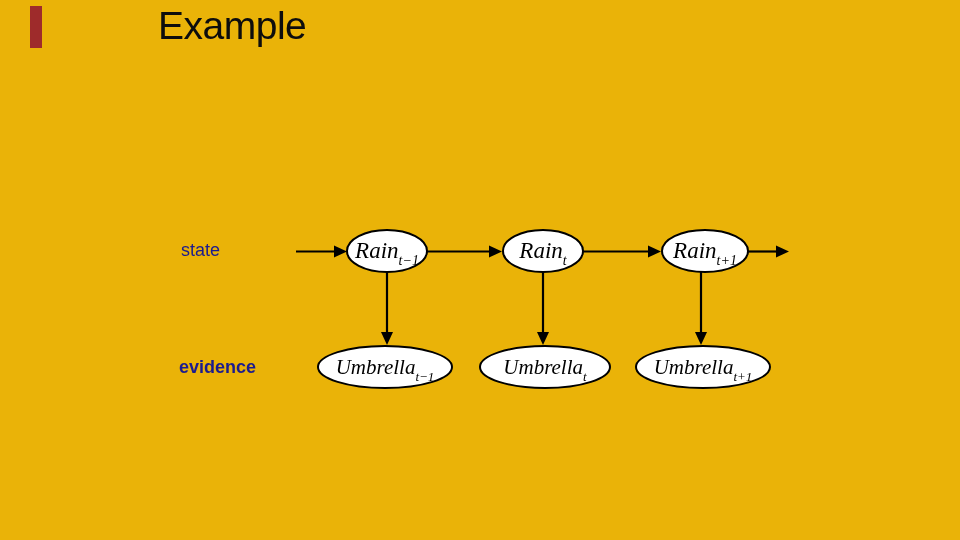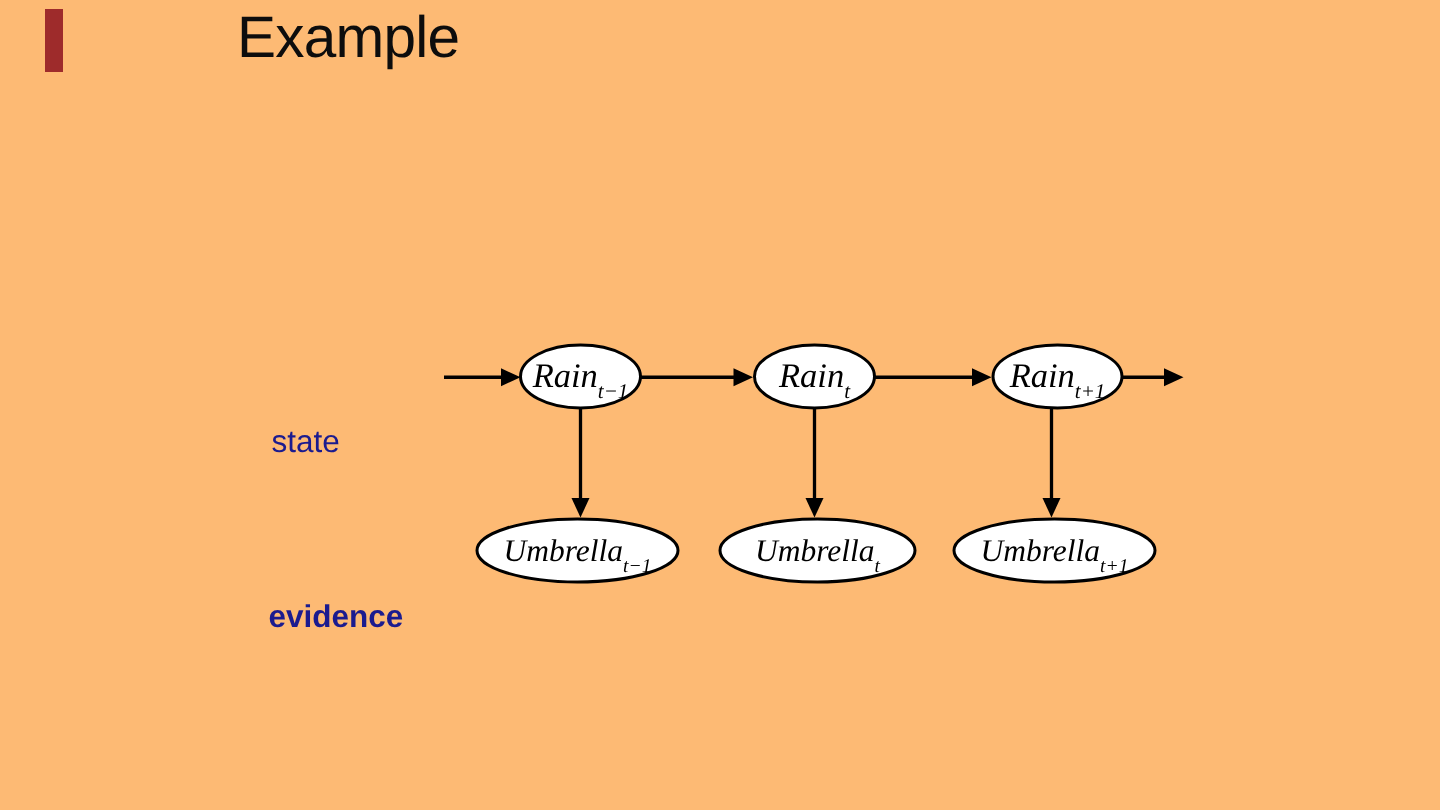--- a/index.html
+++ b/index.html
@@ -5,21 +5,21 @@
   html, body {
     margin: 0;
     padding: 0;
     background: #ffffff;
     font-family: "Liberation Sans", sans-serif;
   }
   .slide {
     position: relative;
     width: 960px;
     height: 540px;
-    background: #fdba74;
+    background: #eab308;
     overflow: hidden;
   }
   .accent-bar {
     position: absolute;
     left: 30px;
     top: 6px;
     width: 12px;
     height: 42px;
     background: #9e2b2b;
   }
@@ -28,25 +28,24 @@
     left: 158px;
     top: 3px;
     font-size: 39px;
     line-height: 46px;
     color: #0d0d0d;
     letter-spacing: -0.5px;
     white-space: nowrap;
   }
   .side-label {
     position: absolute;
-    font-size: 21px;
+    font-size: 18px;
     line-height: 23px;
     color: #1b1b8f;
     white-space: nowrap;
-    margin-top: 44px;
   }
   .label-state {
     left: 181px;
     top: 239px;
   }
   .label-evidence {
     left: 179px;
     top: 356px;
     font-weight: bold;
   }

